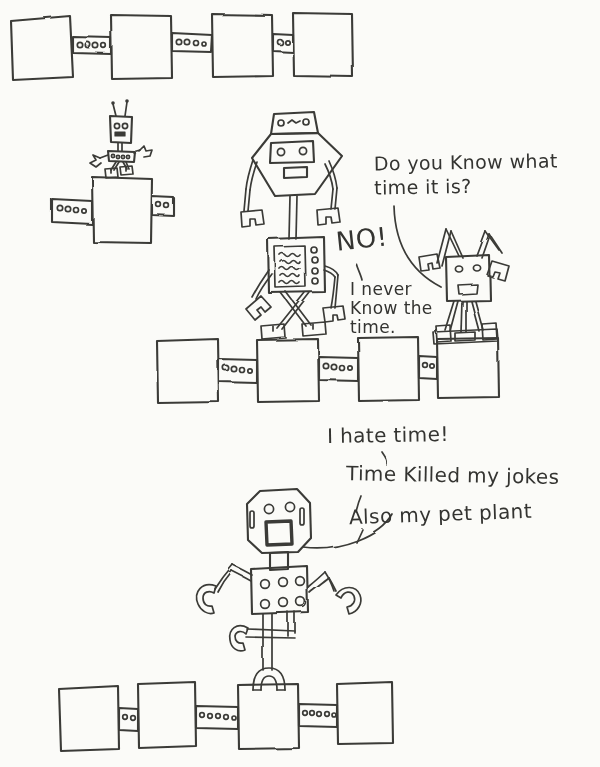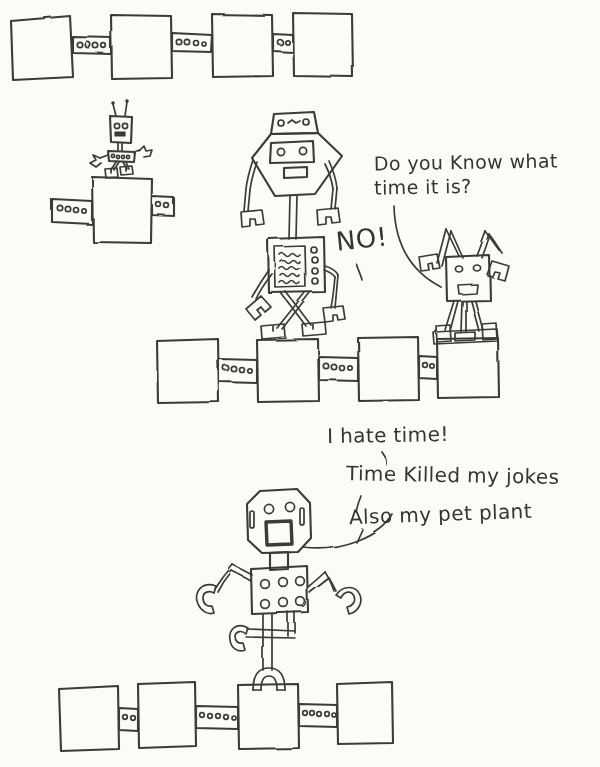--- a/index.html
+++ b/index.html
@@ -349,17 +349,22 @@
       <path d="M392,514 C380,535 340,552 303,547"></path>
     </g>
   </g>
 </svg>
 
 <div class="hand q">
   <div>Do you Know what</div>
   <div>time it is?</div>
 </div>
 <div class="hand no">NO!</div>
+<div class="hand nv">
+  <div>I never</div>
+  <div>Know the</div>
+  <div>time.</div>
+</div>
 <div class="hand hate">I hate time!</div>
 <div class="hand killed">Time Killed my jokes</div>
 <div class="hand plant">Also my pet plant</div>
 
 </div>
 
 </body></html>

